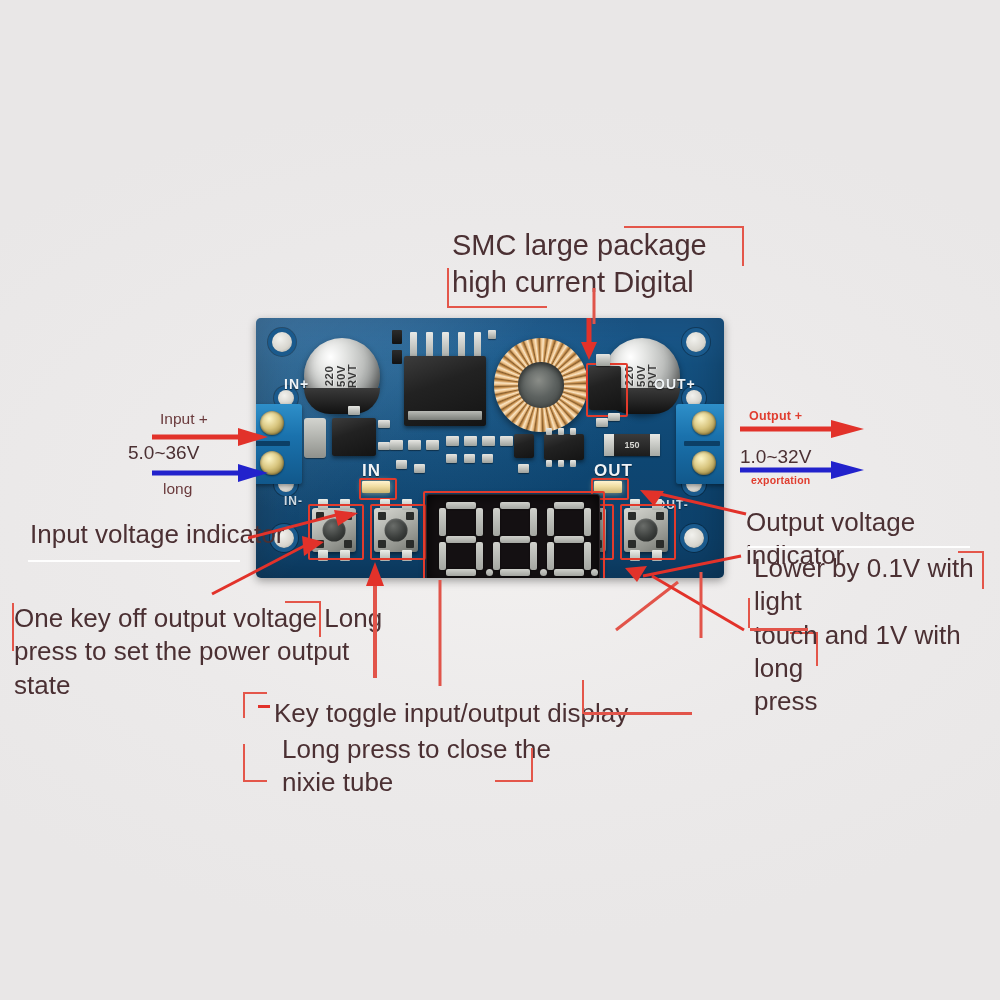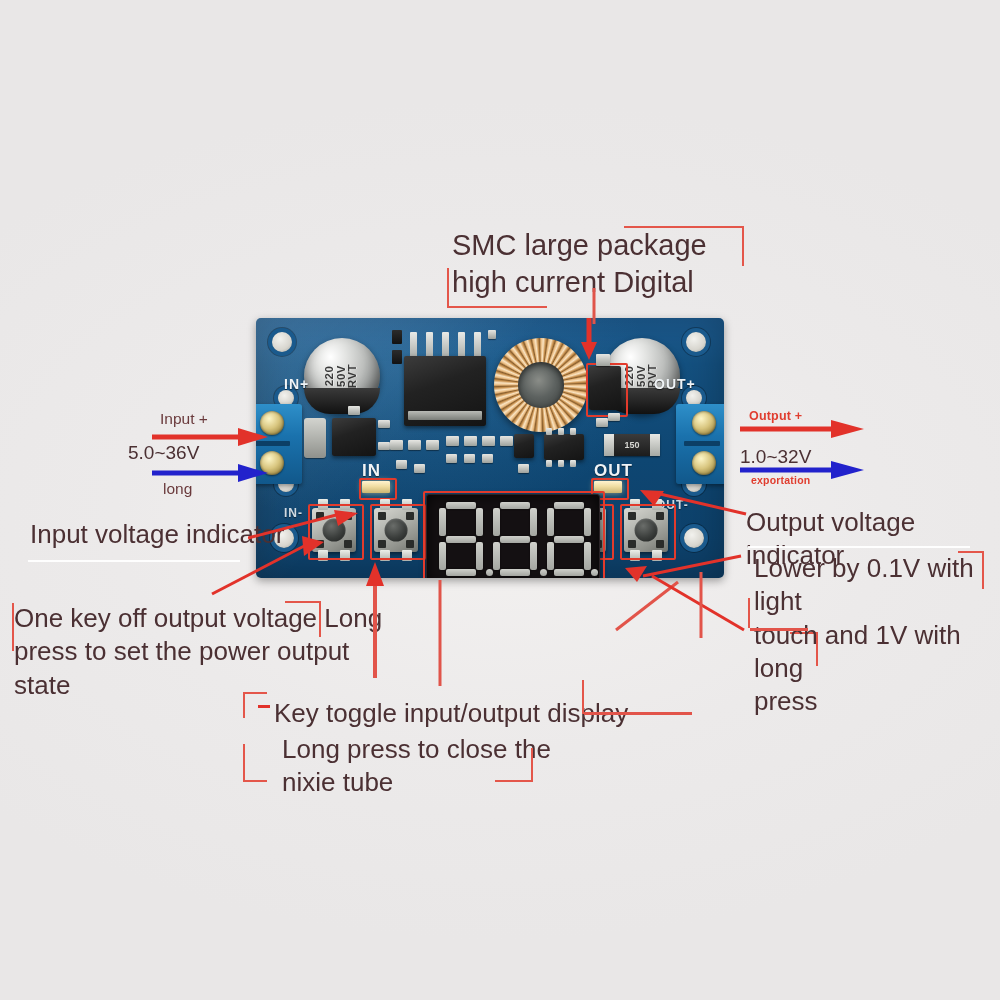--- a/index.html
+++ b/index.html
@@ -131,21 +131,21 @@
 
     <div class="ecap" style="left:348px;top:20px;width:76px;height:76px;">
       <div class="band"></div>
       <div class="txt">220
 50V
 RVT</div>
     </div>
 
     <div class="silk" style="left:28px;top:58px;">IN+</div>
     <div class="silk" style="left:398px;top:58px;">OUT+</div>
-    <div class="silk" style="left:28px;top:188px;font-size:12px;opacity:.85;">IN-</div>
+    <div class="silk" style="left:28px;top:176px;font-size:12px;opacity:.85;">IN-</div>
     <div class="silk" style="left:400px;top:180px;font-size:12px;opacity:.85;">OUT-</div>
     <div class="silk" style="left:106px;top:143px;font-size:17px;">IN</div>
     <div class="silk" style="left:338px;top:143px;font-size:17px;">OUT</div>
 
     <div class="term" style="left:-6px;top:86px;width:52px;height:80px;">
       <div class="screw" style="left:10px;top:7px;width:24px;height:24px;"></div>
       <div class="screw" style="left:10px;top:47px;width:24px;height:24px;"></div>
       <div style="position:absolute;left:4px;top:37px;width:36px;height:5px;background:#0c3f66;border-radius:1px;"></div>
     </div>
     <div class="term" style="left:420px;top:86px;width:52px;height:80px;">

